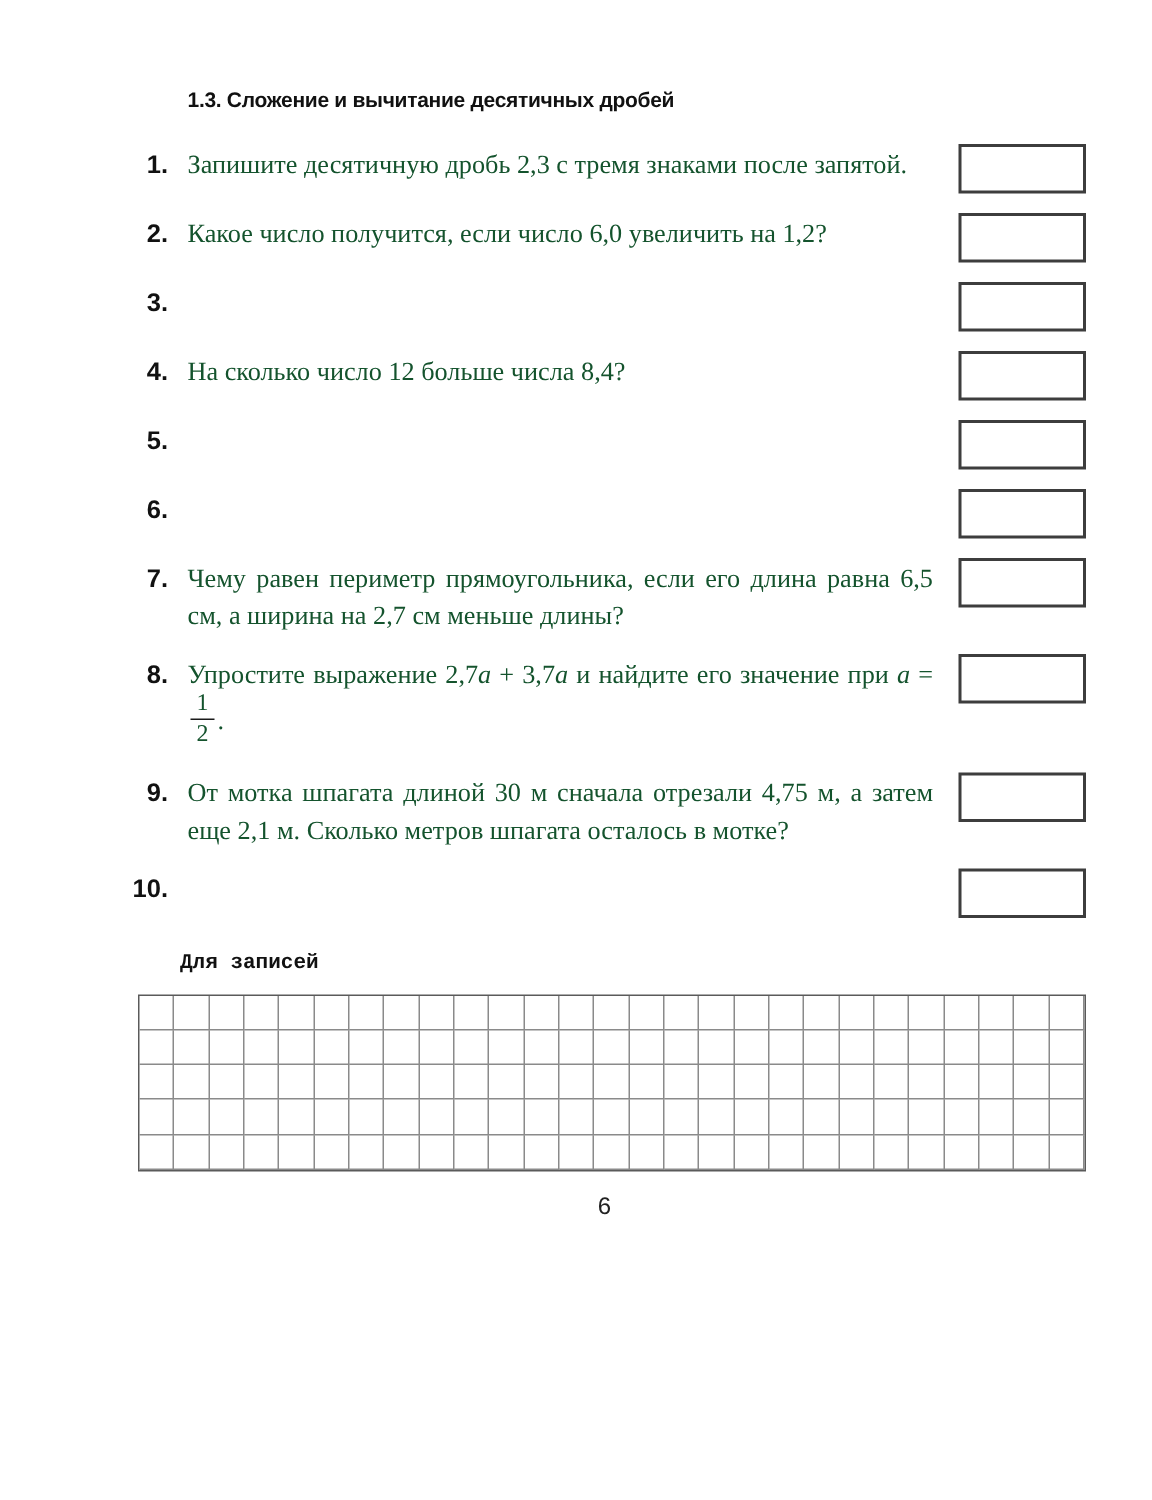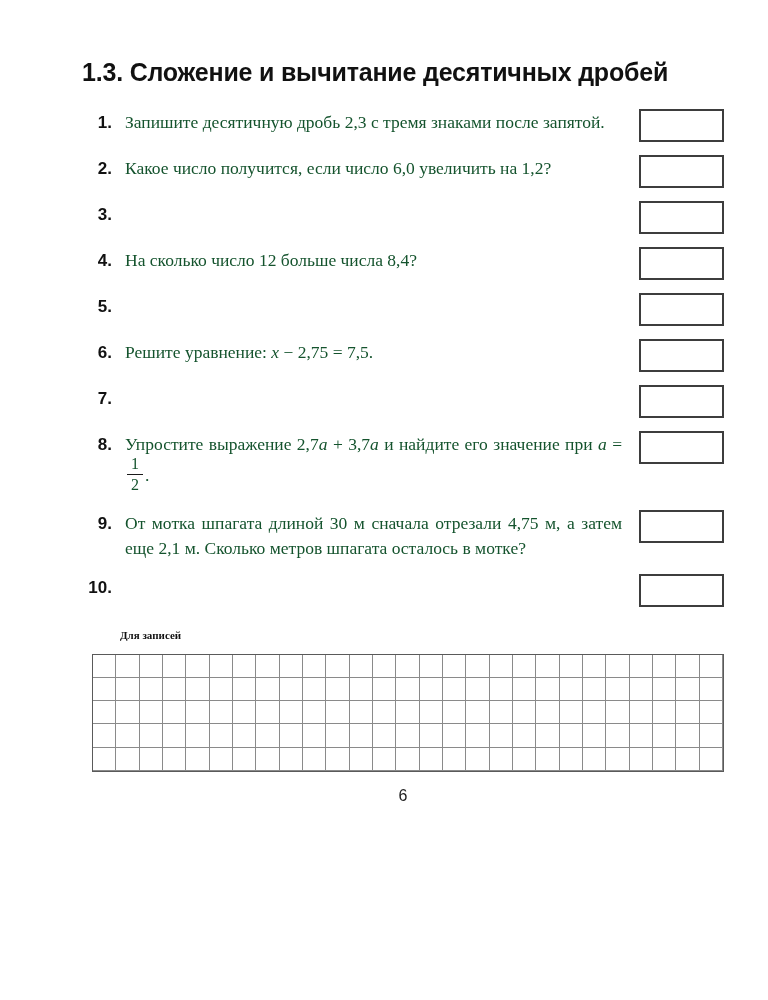--- a/index.html
+++ b/index.html
@@ -11,23 +11,24 @@
     margin: 0 auto;
     background: #ffffff;
     color: #1a1a1a;
     padding: 58px 44px 0 82px;
     font-family: "Liberation Serif", serif;
     overflow: hidden;
   }
   .title {
     font-family: "Liberation Sans", sans-serif;
     font-weight: bold;
-    font-size: 25px;
+    font-size: 14px;
     letter-spacing: -0.2px;
     color: #111;
+    margin-left: 43px;
     margin-bottom: 23px;
     white-space: nowrap;
   }
   .problems { width: 100%; }
   .problem-row {
     display: flex;
     align-items: flex-start;
     margin-bottom: 14px;
   }
   .num {
@@ -66,23 +67,23 @@
   .answer-box {
     flex: none;
     margin-left: auto;
     margin-top: -1px;
     width: 85px;
     height: 33px;
     border: 2px solid #3d3d3d;
     background: #ffffff;
   }
   .notes-label {
-    font-family: Liberation Serif, serif;
+    font-family: Liberation Mono, monospace;
     font-weight: bold;
-    font-size: 11px;
+    font-size: 14px;
     color: #111;
     margin: 22px 0 13px 38px;
   }
   .notes-grid {
     display: grid;
     margin-left: 10px;
     width: 632px;
     height: 118px;
     grid-template-rows: repeat(5, 1fr);
     border: 1.5px solid #5a5a5a;
@@ -126,25 +127,25 @@
         <div class="num">4.</div>
         <div class="ptext"><span>На сколько число 12 больше числа 8,4?</span></div>
         <div class="answer-box"></div>
       </div>
       <div class="problem-row">
         <div class="num">5.</div>
         <div class="answer-box"></div>
       </div>
       <div class="problem-row">
         <div class="num">6.</div>
-        <div class="ptext"><span>Решите уравнение: </span><span class="it">x</span><span> − 2,75 = 7,5.</span></div>
         <div class="answer-box"></div>
       </div>
       <div class="problem-row">
         <div class="num">7.</div>
+        <div class="ptext"><span>Чему равен периметр прямоугольника, если его длина равна 6,5 см, а ширина на 2,7 см меньше длины?</span></div>
         <div class="answer-box"></div>
       </div>
       <div class="problem-row">
         <div class="num">8.</div>
         <div class="ptext"><span>Упростите выражение 2,7</span><span class="it">a</span><span> + 3,7</span><span class="it">a</span><span> и найдите его значе­ние при </span><span class="it">a</span><span> = </span><span class="frac">
             <span class="fnum">1</span>
             <span class="fden">2</span>
           </span><span>.</span></div>
         <div class="answer-box"></div>
       </div>

